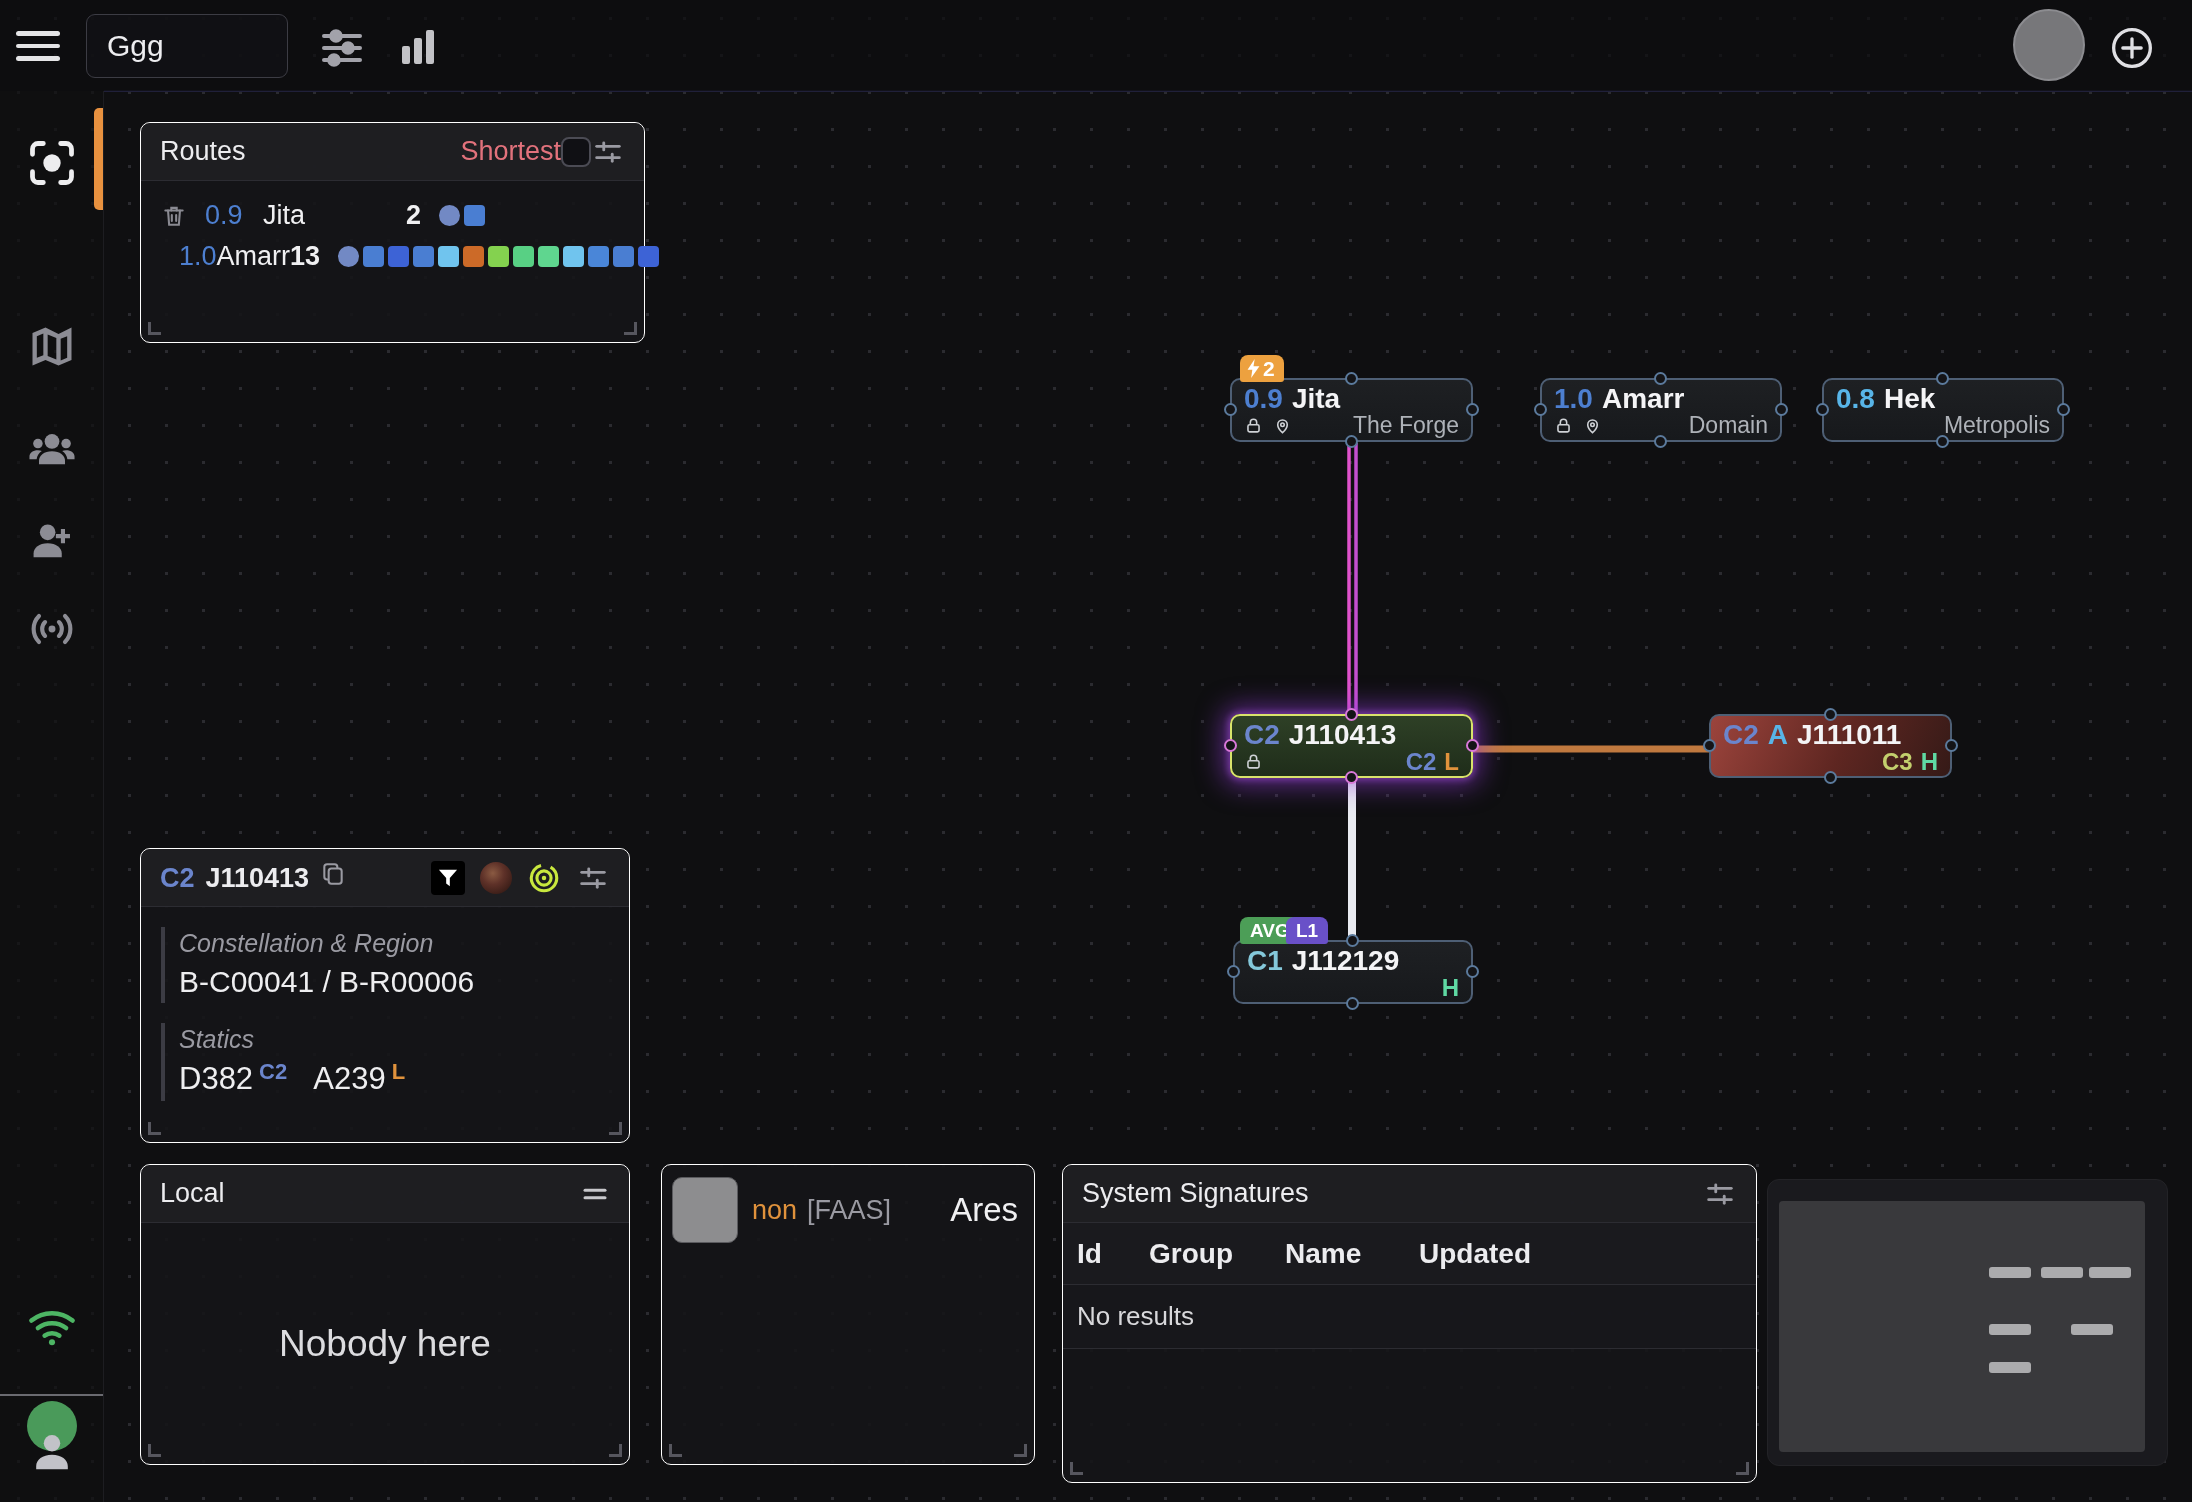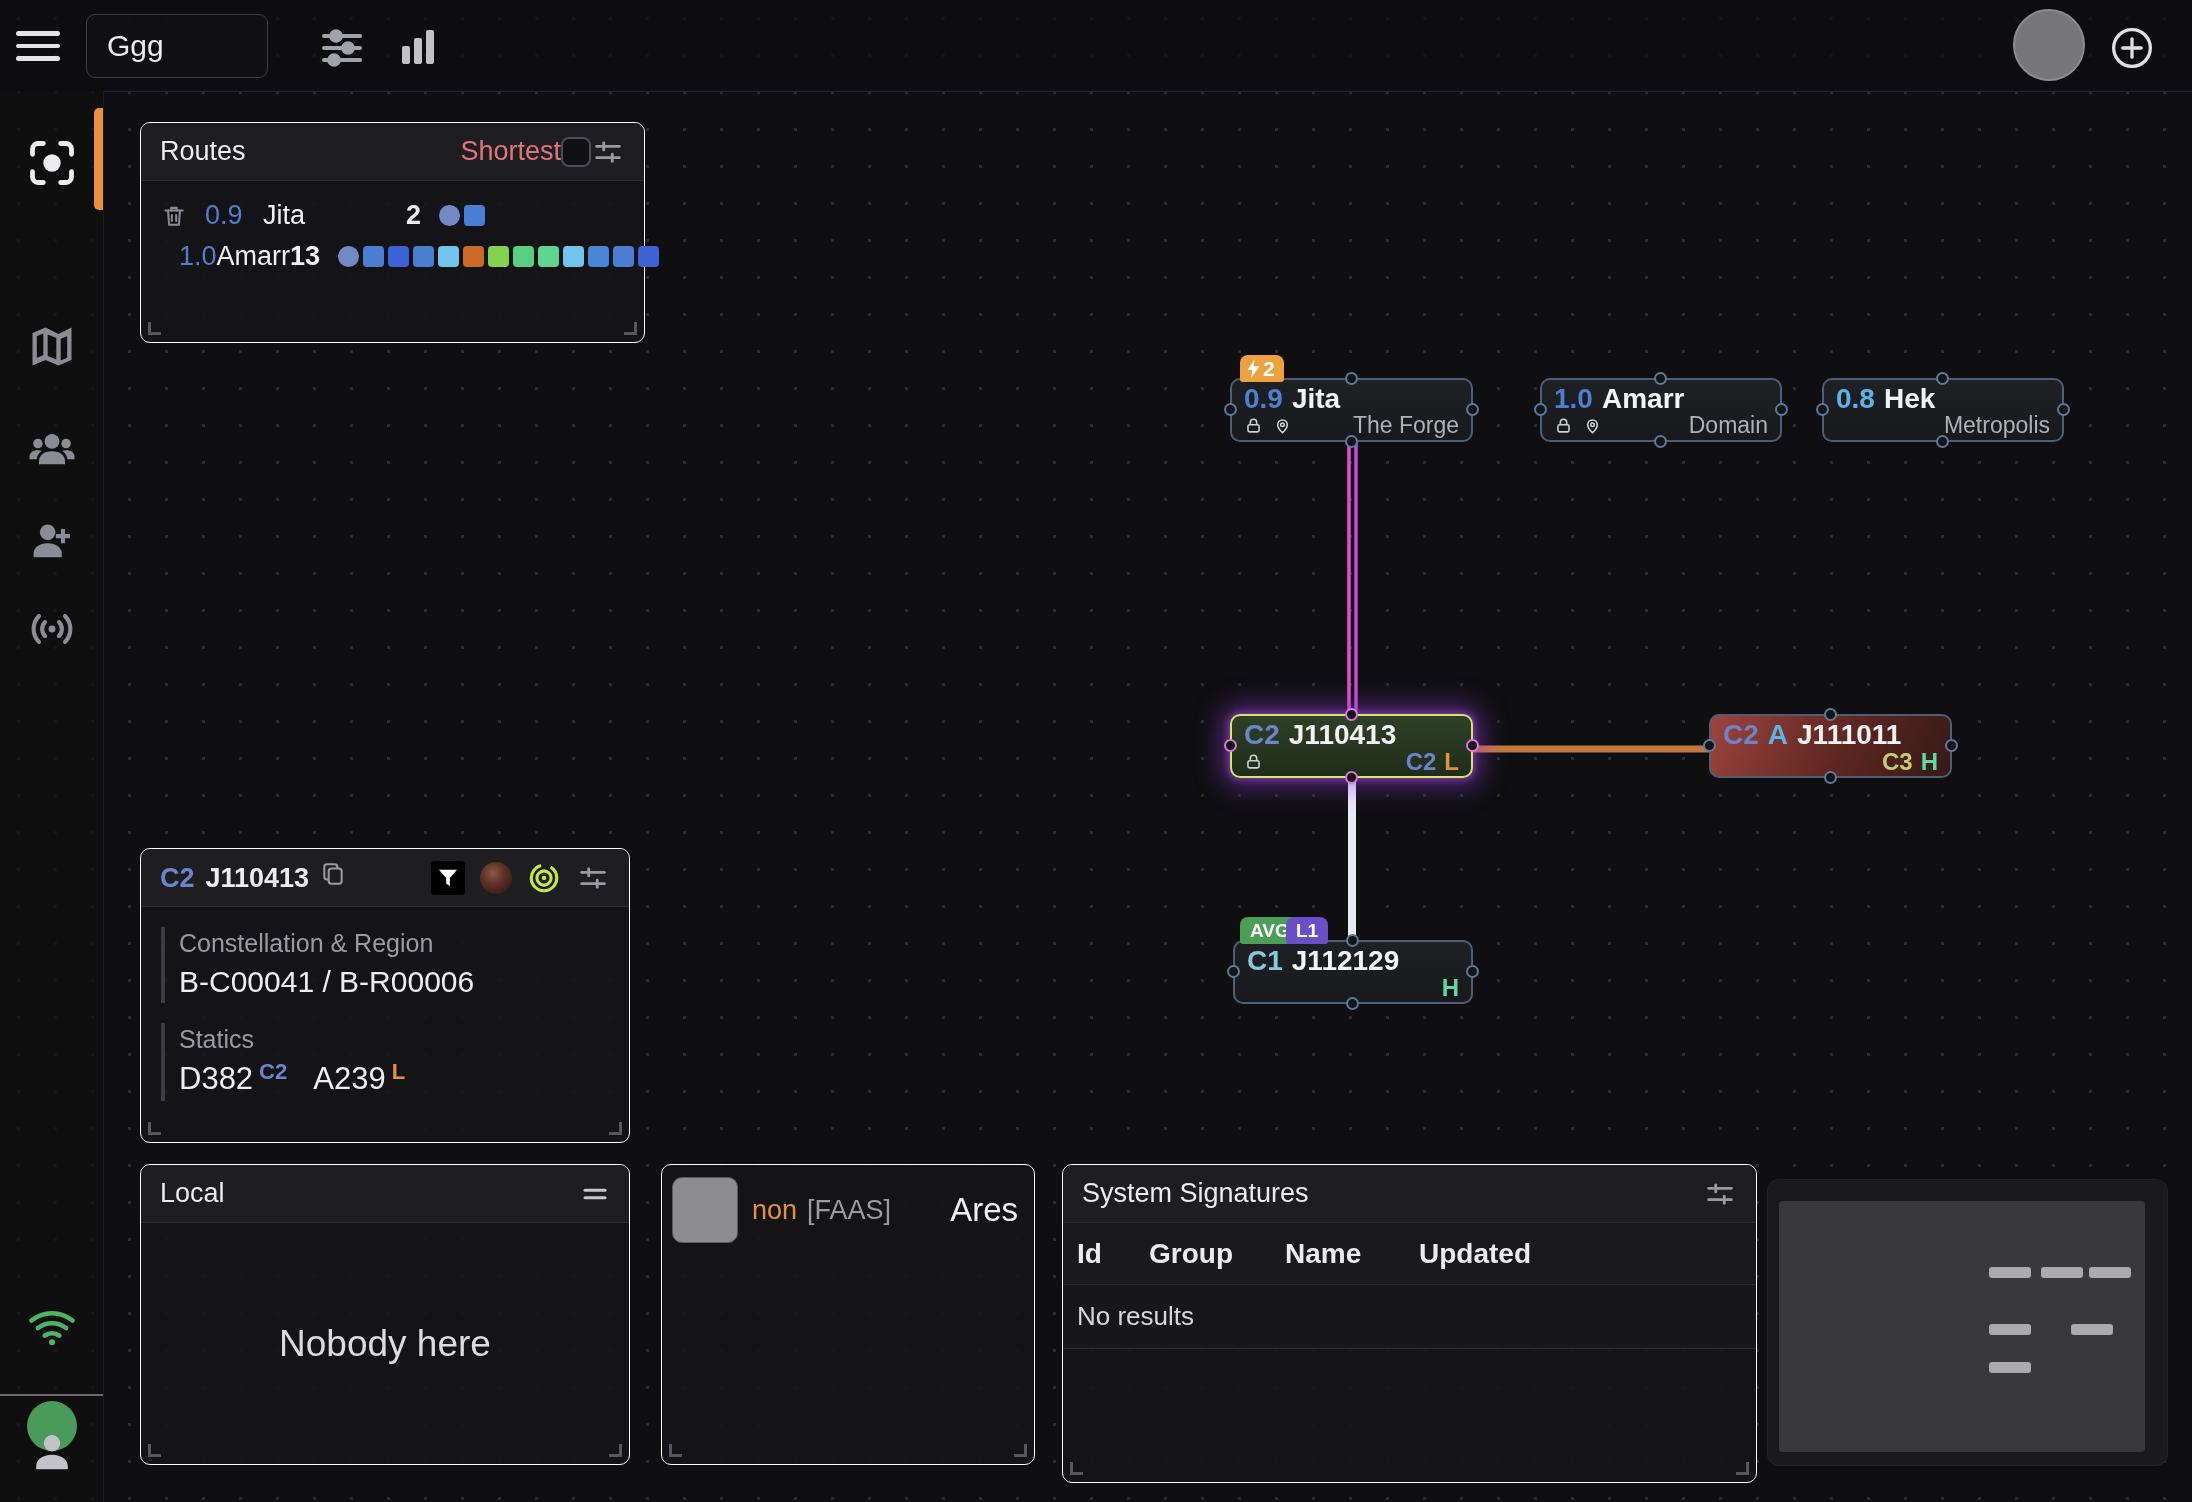--- a/index.html
+++ b/index.html
@@ -11,21 +11,21 @@
     background-size: 37px 37px;
     font-family:"Liberation Sans", sans-serif;
     color:#e8e8ea;
     overflow:hidden;
   }
 
   
   .topbar { position:absolute; left:0; top:0; right:0; height:91px; background:rgba(13,13,15,0.72); }
   .hamburger { position:absolute; left:16px; top:24px; width:44px; height:44px; display:flex; flex-direction:column; justify-content:center; gap:8px; cursor:pointer; }
   .hamburger i { display:block; height:4.5px; background:#e4e4e6; border-radius:3px; }
-  .map-name-input { position:absolute; left:86px; top:14px; width:182px; height:64px; background:rgba(18,18,21,0.85); border:1.5px solid #3c3c44; border-radius:9px; color:#ededf0; font-size:30px; padding:0 20px; outline:none; font-family:"Liberation Sans", sans-serif; }
+  .map-name-input { position:absolute; left:86px; top:14px; width:202px; height:64px; background:rgba(18,18,21,0.85); border:1.5px solid #3c3c44; border-radius:9px; color:#ededf0; font-size:30px; padding:0 20px; outline:none; font-family:"Liberation Sans", sans-serif; }
   .tb-icon { position:absolute; top:22px; width:48px; height:48px; color:#a2a2aa; cursor:pointer; }
   .tb-sliders { left:318px; }
   .tb-chart { left:394px; color:#c2c2c6; }
   .avatar { position:absolute; left:2013px; top:9px; width:72px; height:72px; border-radius:50%; background:#77777a; border:2px solid #8c8c90; cursor:pointer; }
   .plus-circle { position:absolute; left:2110px; top:26px; width:44px; height:44px; color:#e0e0e4; cursor:pointer; }
 
   
   .sidebar { position:absolute; left:0; top:91px; bottom:0; width:104px; background:rgba(15,15,17,0.72); border-right:1px solid #1d1d21; }
   .side-icon { position:absolute; left:26px; width:52px; height:52px; color:#8c8c94; cursor:pointer; }
   .side-icon.active { color:#ededef; }
@@ -80,21 +80,21 @@
   .route-segs .seg:first-child { border-radius:50%; }
 
   
   .info-hdr-title { display:flex; align-items:baseline; gap:11px; font-weight:bold; }
   .info-hdr-icons { margin-left:auto; display:flex; align-items:center; gap:15px; }
   .copy-icon { width:26px; height:26px; color:#9a9aa2; cursor:pointer; }
   .funnel-btn { width:34px; height:34px; background:#000; border-radius:4px; display:flex; align-items:center; justify-content:center; cursor:pointer; }
   .effect-thumb { width:32px; height:32px; border-radius:50%; background:radial-gradient(circle at 40% 35%, #8a5a42 0%, #5e3128 40%, #26120e 100%); cursor:pointer; }
   .target-icon { width:34px; height:34px; color:#c9e83e; cursor:pointer; }
   .info-section { border-left:4px solid #3c3c44; padding:2px 0 4px 14px; margin:20px 0 0 20px; }
-  .info-label { font-size:25px; color:#9a9aa2; margin-bottom:7px; }
+  .info-label { font-size:25px; color:#9a9aa2; margin-bottom:7px;font-style:italic; }
   .info-value { font-size:30px; color:#eeeef0; }
   .statics-line { display:flex; align-items:flex-start; gap:6px; font-size:31px; color:#eeeef0; }
   .statics-line sup { font-size:22px; font-weight:bold; position:relative; top:-2px; }
   .statics-line .gap { width:14px; }
 
   
   .local-body { position:absolute; left:0; right:0; top:58px; bottom:0; display:flex; align-items:center; justify-content:center; font-size:37px; color:#dcdcdf; }
   .menu-sm { margin-left:auto; width:30px; height:30px; color:#c8c8cc; cursor:pointer; }
 
   

